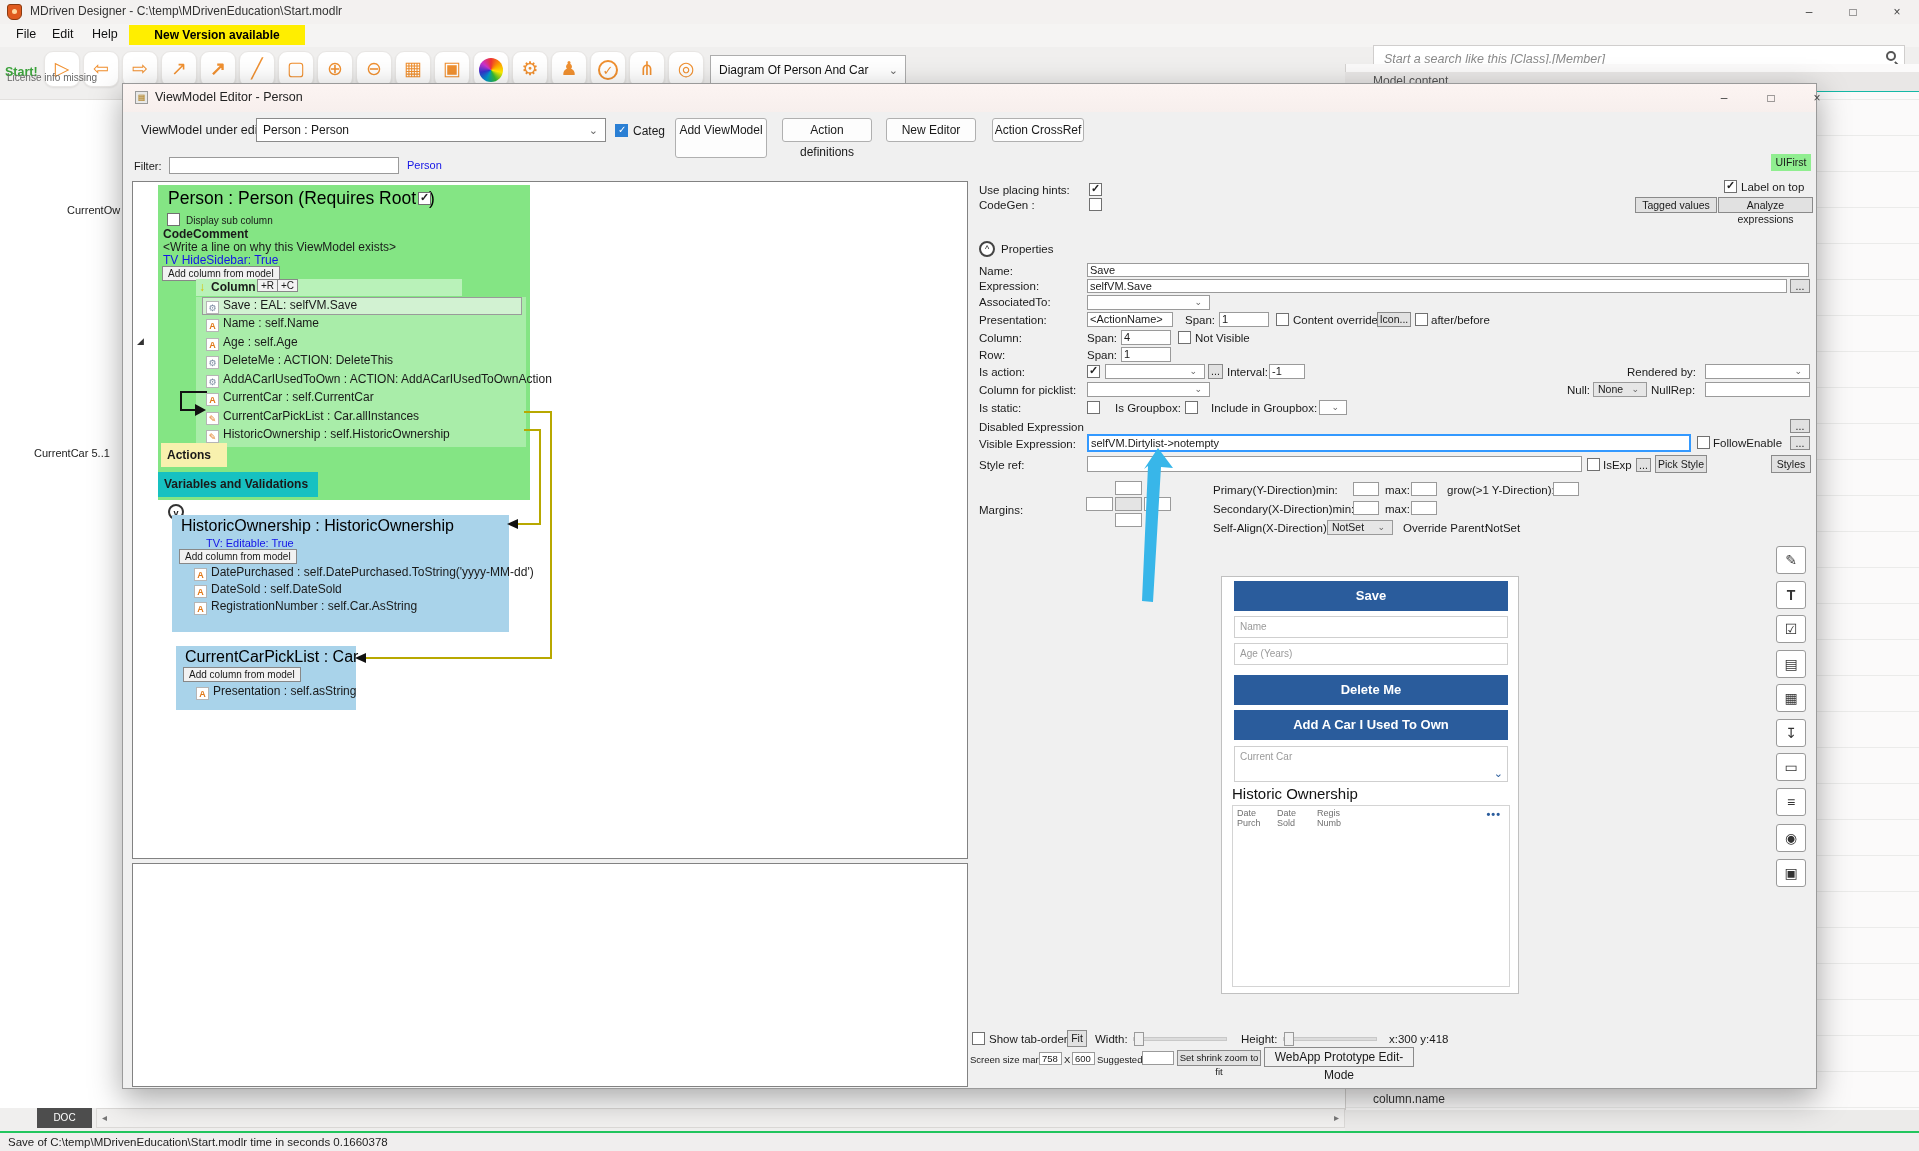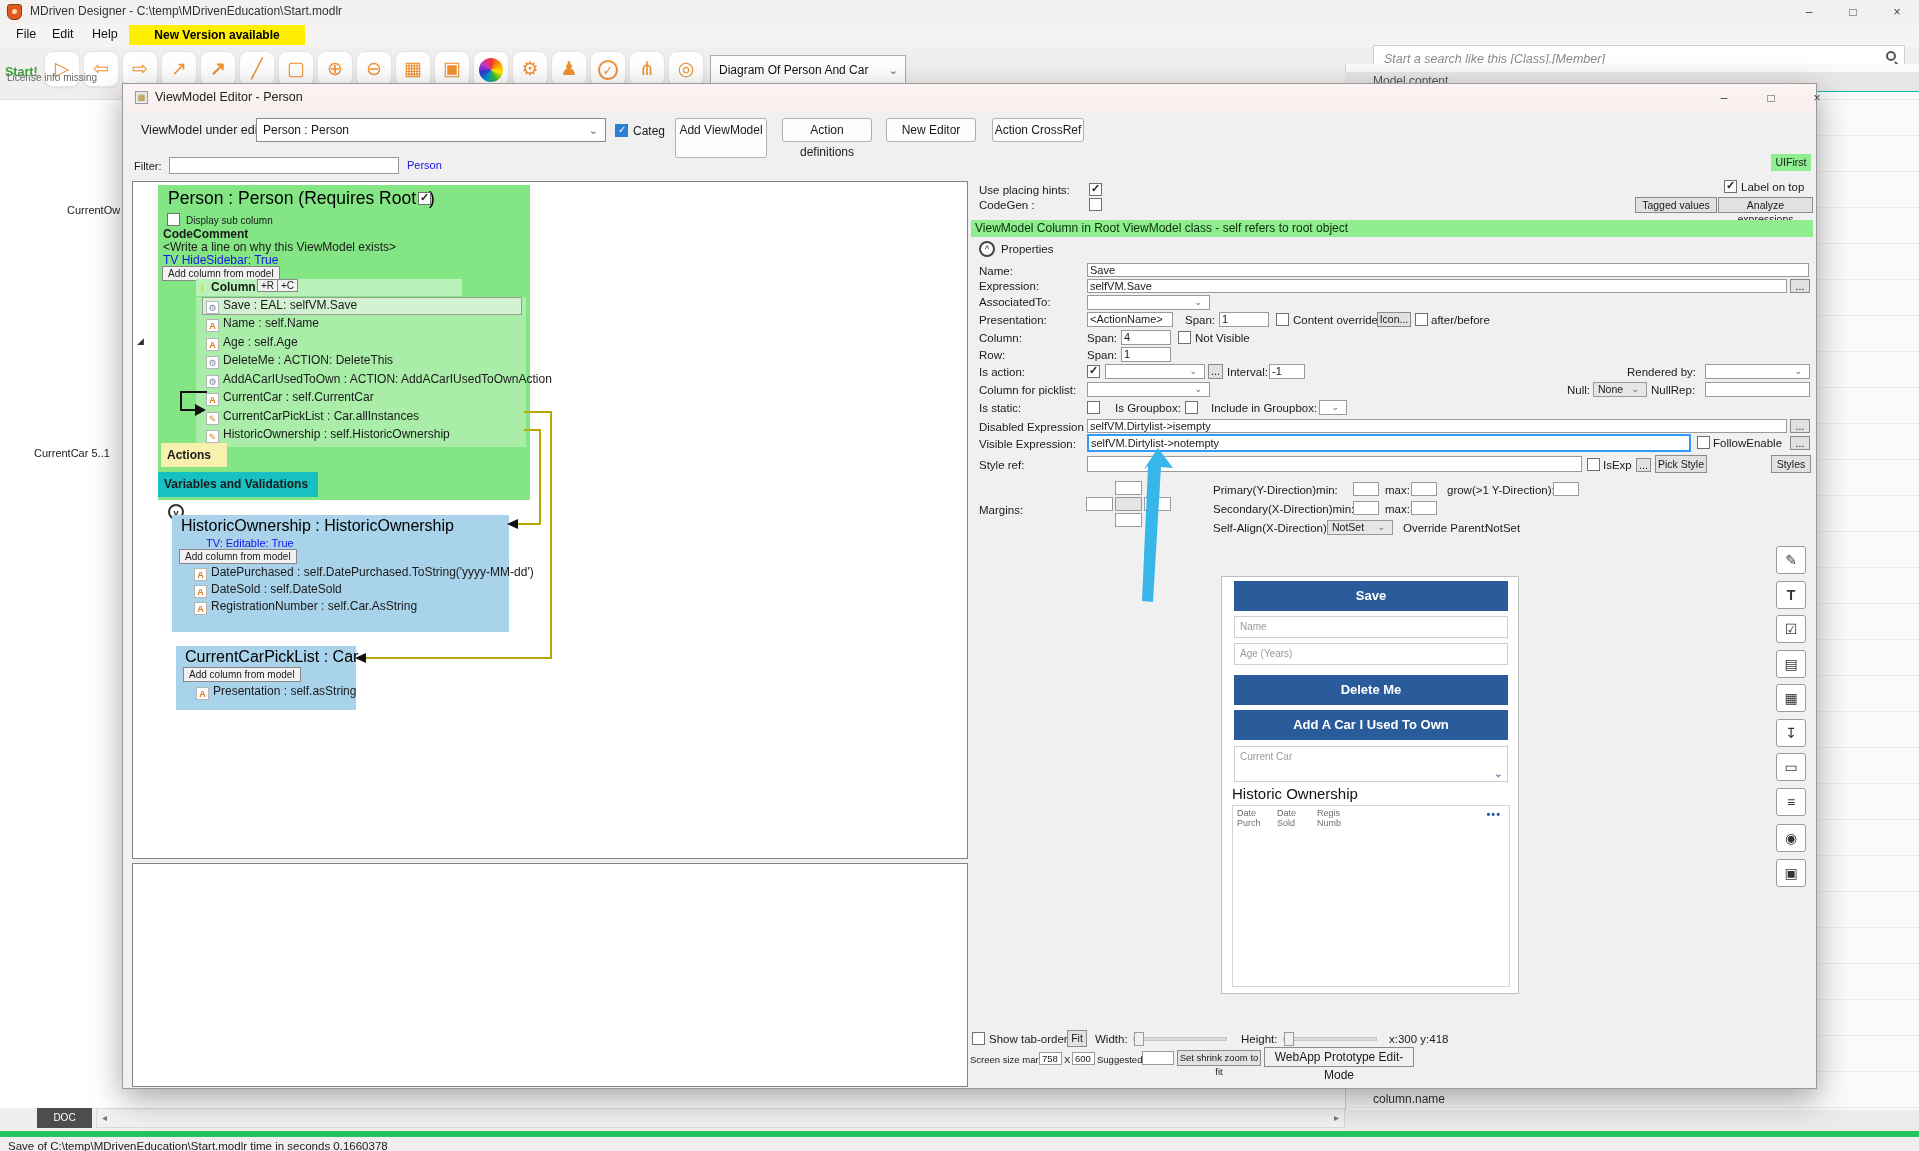--- a/index.html
+++ b/index.html
@@ -34,21 +34,21 @@
   #model-content-band { left:1345px; top:72px; width:574px; height:20px; background:#e9e7e6; border-bottom:1px solid #14b8a6; }
   #model-content-label { left:28px; top:2px; color:#555; font-size:12px; }
   #column-name-text { left:1373px; top:1092px; font-size:12px; color:#333; }
   #right-bottom-band { left:1345px; top:1110px; width:574px; height:21px; background:#ecebea; }
   #canvas { left:0; top:100px; width:1345px; height:1008px; background:#ffffff; }
   .canvas-label { color:#222; font-size:11px; }
   #license-info { left:7px; top:72px; font-size:10px; color:#666; position:absolute; }
   #doc-tab { left:37px; top:1108px; width:55px; height:20px; background:#4d4d4d; color:#fff; font-size:10px; text-align:center; line-height:20px; }
   #hscroll { left:96px; top:1108px; width:1249px; height:20px; background:#f2f1f0; border:1px solid #dcdad8; }
   .scroll-arrow { top:3px; color:#777; font-size:10px; }
-  #statusbar { left:0; top:1131px; width:1919px; height:20px; background:#f0eeee; border-top:6px solid #22c55e; }
+  #statusbar { left:0; top:1131px; width:1919px; height:20px; background:#f0eeee; border-top:2px solid #22c55e; }
   #status-text { left:8px; top:3px; font-size:11.5px; color:#222; }
 
   
   #dialog { left:122px; top:83px; width:1695px; height:1006px; background:#f0f0f0; border:1px solid #9a9a9a; box-shadow:0 10px 30px rgba(0,0,0,.35); }
   #dlg-titlebar { left:0; top:0; width:1693px; height:28px; background:linear-gradient(#fcf4f2,#f7efed); }
   #dlg-icon { left:12px; top:7px; width:13px; height:13px; border:1px solid #9a9a9a; background:#e8e8e8; color:#b08020; font-size:8px; line-height:12px; text-align:center; }
   #dlg-title { left:32px; top:6px; font-size:12.5px; color:#222; }
   .dctl { top:1px; width:44px; height:26px; text-align:center; line-height:26px; font-size:12px; color:#444; }
   #under-edit-label { left:18px; top:39px; font-size:12.5px; }
   #under-edit-combo { left:133px; top:34px; width:350px; height:24px; background:#fff; border:1px solid #8a8a8a; font-size:12px; line-height:22px; padding-left:6px; }
@@ -248,21 +248,20 @@
 
     <span class="abs" style="left:1648px;top:70px;width:40px;height:17px;background:#90ee90;font-size:10.5px;text-align:center;line-height:17px">UIFirst</span>
     <span class="cb checked" style="left:1601px;top:96px"></span>
     <span class="abs lbl" style="left:1618px;top:97px">Label on top</span>
     <span class="abs grey-btn" style="left:1512px;top:113px;width:82px;height:16px;line-height:14px">Tagged values</span>
     <span class="abs grey-btn" style="left:1595px;top:113px;width:95px;height:16px;line-height:14px">Analyze expressions</span>
     <span class="abs lbl" style="left:856px;top:100px">Use placing hints:</span>
     <span class="cb checked" style="left:966px;top:99px"></span>
     <span class="abs lbl" style="left:856px;top:115px">CodeGen :</span>
     <span class="cb" style="left:966px;top:114px"></span>
-    <div class="abs" id="green-banner">ViewModel Column in Root ViewModel class - self refers to root object</div>
     <span class="abs props-circle" style="left:856px;top:157px">^</span>
     <span class="abs lbl" style="left:878px;top:159px">Properties</span>
 
     <span class="abs lbl" style="left:856px;top:181px">Name:</span>
     <span class="field" style="left:964px;top:179px;width:722px;height:14px">Save</span>
     <span class="abs lbl" style="left:856px;top:196px">Expression:</span>
     <span class="field" style="left:964px;top:195px;width:700px;height:14px">selfVM.Save</span>
     <span class="grey-btn" style="left:1667px;top:195px;width:20px;height:14px">...</span>
     <span class="abs lbl" style="left:856px;top:212px">AssociatedTo:</span>
     <span class="mini-combo" style="left:964px;top:211px;width:123px;height:15px">
@@ -313,21 +312,20 @@
     <span class="abs lbl" style="left:856px;top:318px">Is static:</span>
     <span class="cb" style="left:964px;top:317px"></span>
     <span class="abs lbl" style="left:992px;top:318px">Is Groupbox:</span>
     <span class="cb" style="left:1062px;top:317px"></span>
     <span class="abs lbl" style="left:1088px;top:318px">Include in Groupbox:</span>
     <span class="mini-combo" style="left:1196px;top:316px;width:28px;height:15px">
         <span class="combo-arrow">⌄</span>
       </span>
 
     <span class="abs lbl" style="left:856px;top:337px">Disabled Expression</span>
-    <span class="field" style="left:964px;top:335px;width:700px;height:14px">selfVM.Dirtylist-&gt;isempty</span>
     <span class="grey-btn" style="left:1667px;top:335px;width:20px;height:14px">...</span>
 
     <span class="abs lbl" style="left:856px;top:354px">Visible Expression:</span>
     <span class="field focus" style="left:964px;top:350px;width:604px;height:18px;line-height:15px">selfVM.Dirtylist-&gt;notempty</span>
     <span class="cb" style="left:1574px;top:352px"></span>
     <span class="abs lbl" style="left:1590px;top:353px">FollowEnable</span>
     <span class="grey-btn" style="left:1667px;top:352px;width:20px;height:14px">...</span>
 
     <span class="abs lbl" style="left:856px;top:375px">Style ref:</span>
     <span class="field" style="left:964px;top:372px;width:495px;height:16px"></span>

